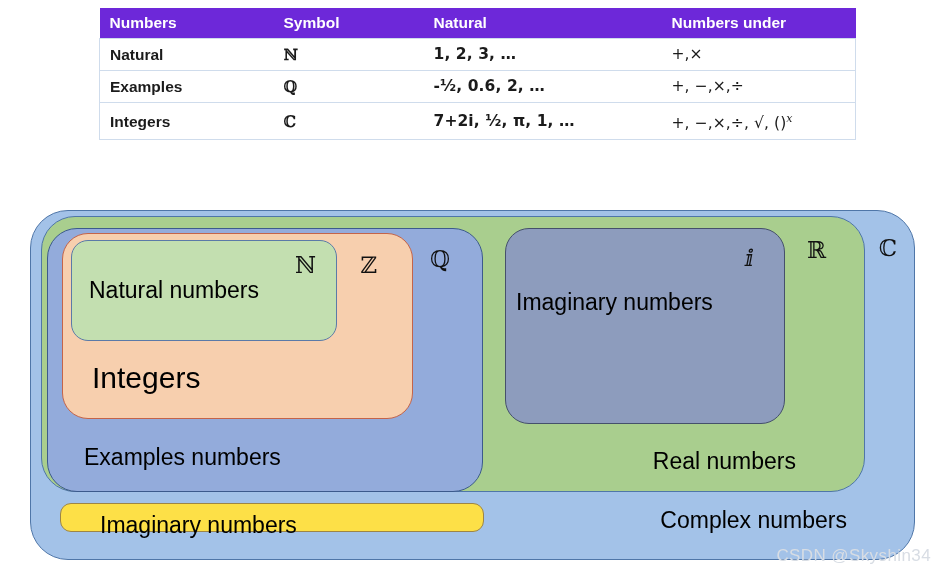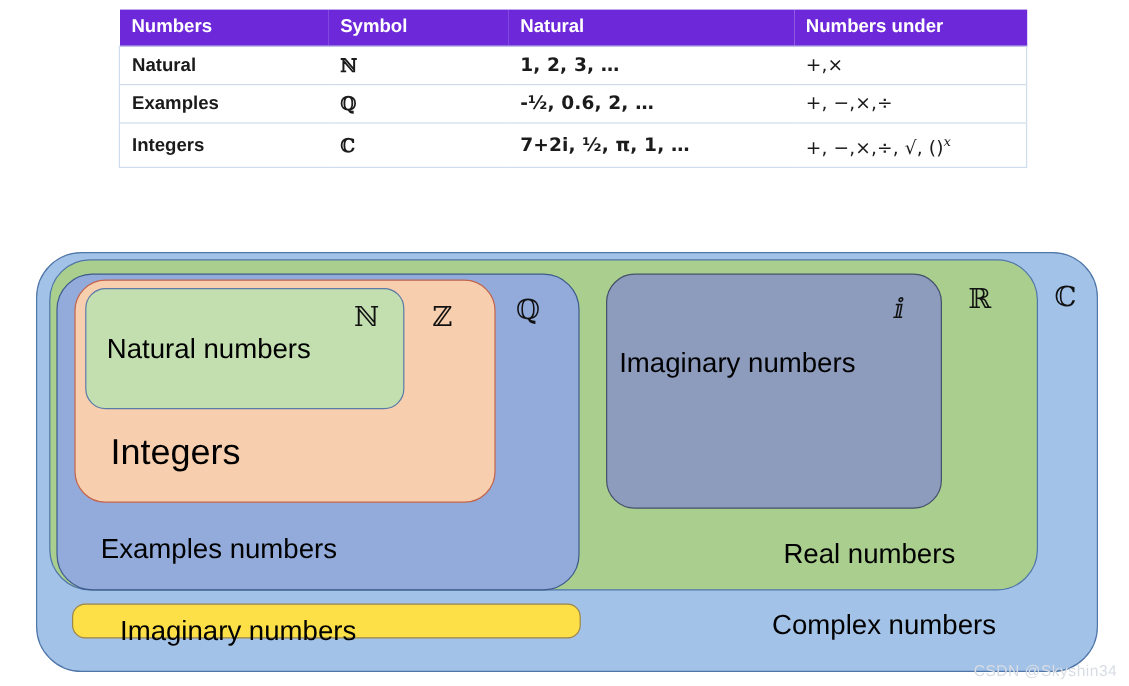--- a/index.html
+++ b/index.html
@@ -108,21 +108,21 @@
 
   
   #region-complex {
     left: 30px;  top: 210px;
     width: 885px; height: 350px;
     background: #a3c2e8;
     border: 1.4px solid #4f76a8;
     border-radius: 38px;
   }
   #region-complex > .label {
-    right: 84px; bottom: 25px;
+    right: 67px; bottom: 25px;
     font-size: 23px;
   }
   #region-complex > .sym {
     right: 17px; top: 24px;
     font-size: 23px;
   }
 
   
   #region-real {
     left: 41px;  top: 216px;
@@ -219,21 +219,21 @@
   #region-imaginary > .label {
     left: 39px; top: 8px;
     font-size: 23px;
   }
 
   
   #watermark {
     position: absolute;
     right: 10px;
     bottom: 6px;
-    font-size: 13px;
+    font-size: 17px;
     color: #d8dde4;
     font-family: "Liberation Sans", sans-serif;
     letter-spacing: 0.4px;
     pointer-events: none;
   }
 </style>
 </head>
 <body>
 
 <table id="number-table">

